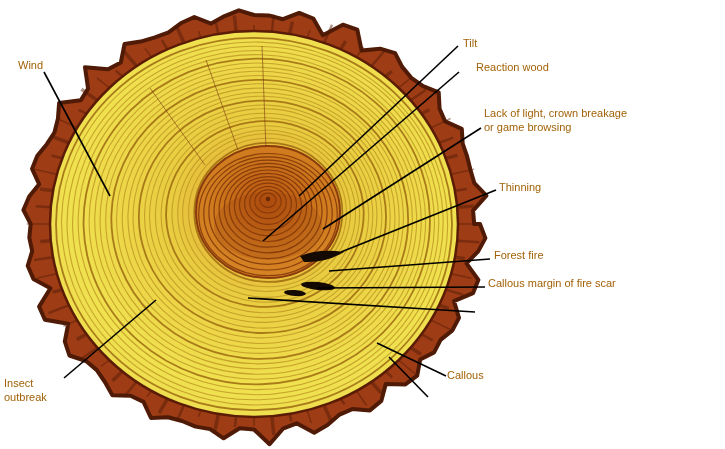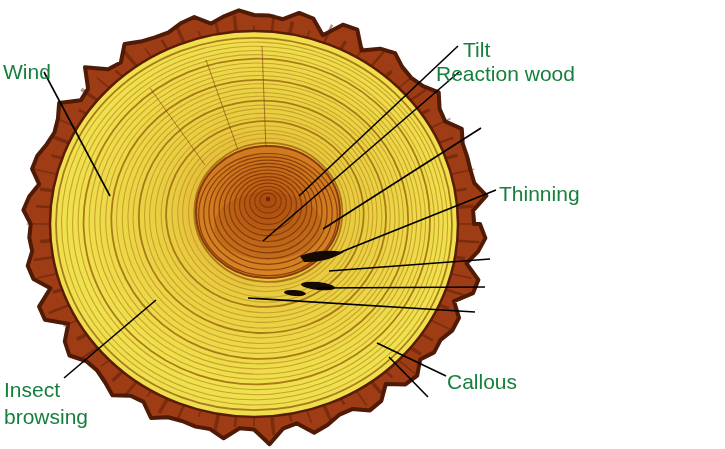--- a/index.html
+++ b/index.html
@@ -2,21 +2,21 @@
 <html><head>
 <meta charset="utf-8">
 <style>
   html,body{margin:0;padding:0;background:#fff;}
   #stage{
     position:relative;width:725px;height:449px;background:#fff;overflow:hidden;
     font-family:"Liberation Sans",sans-serif;
   }
   #stage svg{position:absolute;left:0;top:0;}
   .label{
-    position:absolute;font-size:21px;line-height:1.3;color:#15803d;
+    position:absolute;font-size:11px;line-height:1.3;color:#a16207;
     white-space:pre-line;
   }
 </style>
 </head>
 <body>
 
 <div id="stage">
 
   <svg id="trunk" width="725" height="449" viewBox="0 0 725 449">
     <defs>
@@ -167,21 +167,25 @@
       <line x1="341" y1="252" x2="496" y2="190"></line>
       <line x1="329" y1="271" x2="490" y2="259"></line>
       <line x1="317" y1="288" x2="485" y2="287"></line>
       <line x1="248" y1="298" x2="475" y2="312"></line>
       <line x1="377" y1="343" x2="446" y2="376"></line>
       <line x1="389" y1="357" x2="428" y2="397"></line>
       <line x1="156" y1="300" x2="64" y2="378"></line>
     </g>
   </svg>
 
-  <div class="label" style="left:3px;top:58px">Wind</div>
+  <div class="label" style="left:18px;top:58px">Wind</div>
   <div class="label" style="left:463px;top:36px">Tilt</div>
-  <div class="label" style="left:436px;top:60px">Reaction wood</div>
+  <div class="label" style="left:476px;top:60px">Reaction wood</div>
+  <div class="label" style="left:484px;top:106px">Lack of light, crown breakage
+or game browsing</div>
   <div class="label" style="left:499px;top:180px">Thinning</div>
+  <div class="label" style="left:494px;top:248px">Forest fire</div>
+  <div class="label" style="left:488px;top:276px">Callous margin of fire scar</div>
   <div class="label" style="left:447px;top:368px">Callous</div>
   <div class="label" style="left:4px;top:376px">Insect
-browsing</div>
+outbreak</div>
 
 </div>
 
 </body></html>

